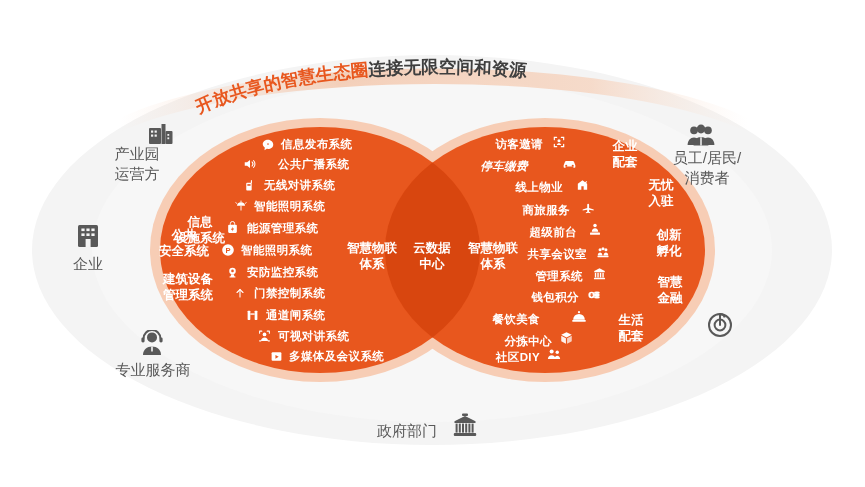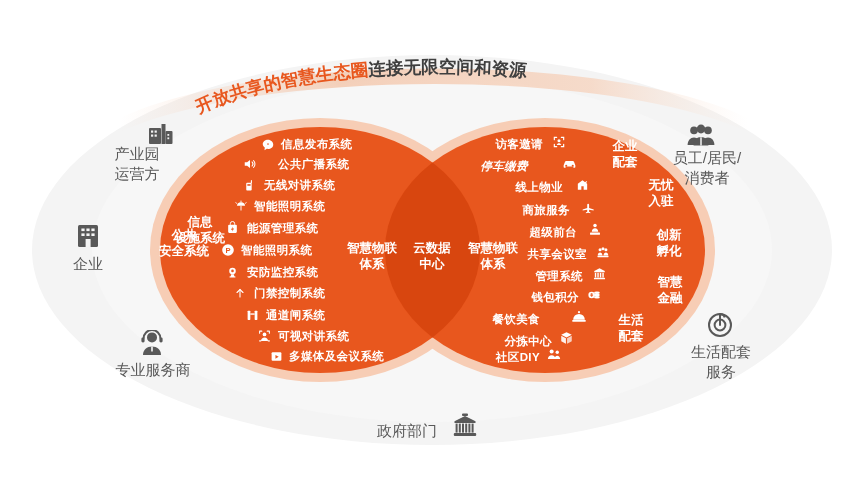--- a/index.html
+++ b/index.html
@@ -109,20 +109,21 @@
   </svg>
 
   <div class="txt-layer">
 
     <div class="core" style="left:341px;top:240px;width:62px;">智慧物联<br>体系</div>
     <div class="core" style="left:406px;top:240px;width:52px;">云数据<br>中心</div>
     <div class="core" style="left:462px;top:240px;width:62px;">智慧物联<br>体系</div>
 
     <div class="cat" style="left:160px;top:183px;width:80px;margin-top:32px;">信息<br>设施系统</div>
     <div class="cat" style="left:144px;top:228px;width:80px;">公共<br>安全系统</div>
+    <div class="cat" style="left:146px;top:272px;width:84px;">建筑设备<br>管理系统</div>
 
     <div class="ico" style="left:261px;top:138px;">
       <svg width="14" height="14" viewBox="0 0 24 24" fill="#fff">
           <path d="M12 3C6.9 3 3 6.3 3 10.4c0 2.4 1.4 4.5 3.5 5.9L6 20.8l4-2.2c.6.1 1.3.2 2 .2 5.1 0 9-3.3 9-7.4S17.1 3 12 3z"></path>
           <circle cx="12" cy="10.4" r="1.4" fill="#E8571E"></circle>
         </svg>
     </div>
     <div class="item r" style="left:281px;top:139px;">信息发布系统</div>
 
     <div class="ico" style="left:242px;top:157px;">
@@ -379,21 +380,20 @@
     <div class="outer" style="left:662px;top:148px;width:90px;">员工/居民/<br>消费者</div>
 
     <div class="outer-ico" style="left:706px;top:310px;">
       <svg width="28" height="28" viewBox="0 0 28 28" fill="none" stroke="#595959" stroke-width="2">
           <circle cx="14" cy="15" r="11"></circle>
           <circle cx="14" cy="15" r="5.4"></circle>
           <path d="M14 15V4.2" stroke-linecap="round"></path>
           <path d="M14 4.2c3 0 4.4 1.6 4.4 3.2"></path>
         </svg>
     </div>
-    <div class="outer" style="left:678px;top:342px;width:86px;">生活配套<br>服务</div>
 
     <div class="outer" style="left:372px;top:421px;width:70px;text-align:center;">政府部门</div>
     <div class="outer-ico" style="left:452px;top:412px;">
       <svg width="26" height="26" viewBox="0 0 26 26" fill="#595959">
           <rect x="10" y="1.6" width="6" height="2.4" rx="1"></rect>
           <path d="M13 4 2.5 9.2V11h21V9.2z"></path>
           <rect x="3.6" y="11.6" width="2" height="9"></rect>
           <rect x="6.8" y="11.6" width="2" height="9"></rect>
           <rect x="10" y="11.6" width="2" height="9"></rect>
           <rect x="13.2" y="11.6" width="2" height="9"></rect>

